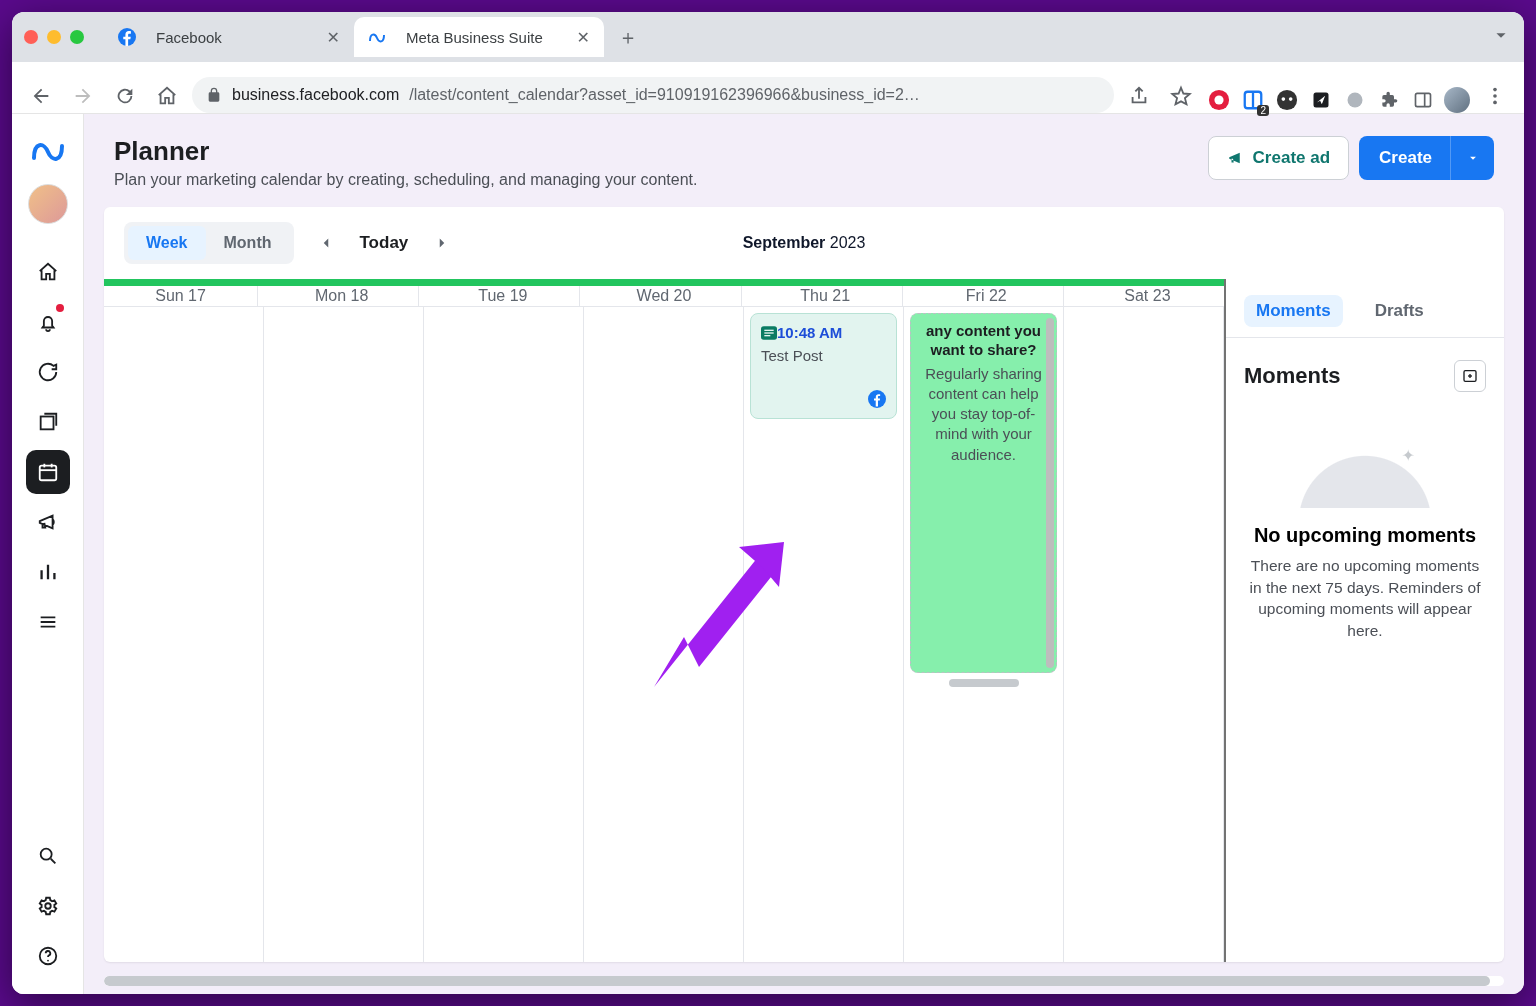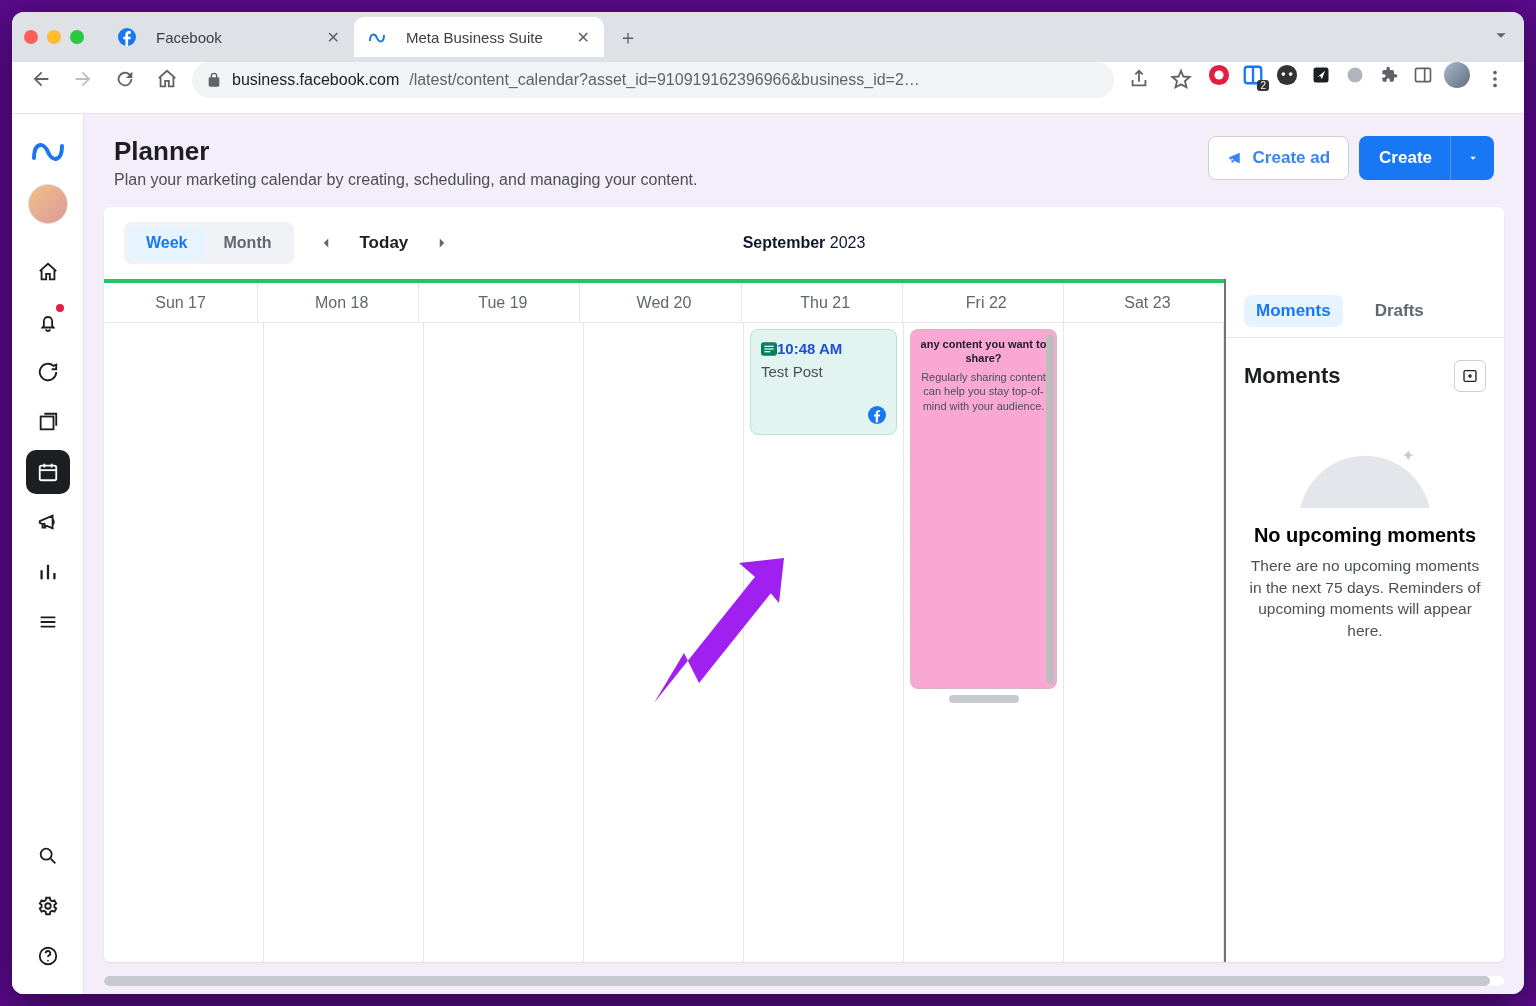--- a/index.html
+++ b/index.html
@@ -14,21 +14,21 @@
 .tl.yellow { background: #febc2e; }
 .tl.green { background: #28c840; }
 .tab { display: flex; align-items: center; gap: 20px; padding: 0 14px; height: 40px; border-radius: 10px 10px 0 0; font-size: 15px; color: #3c4043; position: relative; min-width: 250px; }
 .tab.active { background: #fff; }
 .tab-favicon { width: 18px; height: 18px; display: flex; align-items: center; justify-content: center; }
 .tab-close { margin-left: auto; color: #5f6368; font-size: 16px; cursor: pointer; }
 .new-tab { width: 32px; height: 32px; display: flex; align-items: center; justify-content: center; color: #5f6368; font-size: 20px; cursor: pointer; border-radius: 50%; margin-left: 8px; }
 .caret-dd { margin-left: auto; color: #5f6368; }
 
 
-.addr-bar { background: #fff; height: 52px; display: flex; align-items: flex-start; padding: 0 12px; gap: 8px; border-bottom: 1px solid #e5e5e5; }
+.addr-bar { background: #fff; height: 52px; display: flex; align-items: flex-end; padding: 0 12px; gap: 8px; border-bottom: 1px solid #e5e5e5; }
 .nav-btn { width: 34px; height: 34px; display: flex; align-items: center; justify-content: center; color: #5f6368; border-radius: 50%; }
 .nav-btn.disabled { color: #bdbdbd; }
 .url-box { flex: 1; background: #f1f3f4; border-radius: 20px; height: 36px; display: flex; align-items: center; padding: 0 14px; gap: 10px; font-size: 16px; color: #202124; }
 .url-host { font-weight: 500; color: #202124; }
 .url-path { color: #5f6368; }
 .ext-icon { width: 26px; height: 26px; display: flex; align-items: center; justify-content: center; border-radius: 4px; }
 
 
 .content { flex: 1; display: flex; background: #f3eef9; overflow: hidden; }
 
@@ -41,21 +41,21 @@
 .rail-item .badge { position: absolute; top: 4px; right: 6px; width: 8px; height: 8px; background: #e41e3f; border-radius: 50%; }
 .rail-spacer { flex: 1; }
 
 
 .main { flex: 1; display: flex; flex-direction: column; overflow: hidden; }
 .header { padding: 22px 30px 18px; display: flex; align-items: flex-start; gap: 20px; }
 .header-text h1 { font-size: 26px; font-weight: 700; color: #1c1e21; margin-bottom: 4px; }
 .header-text p { font-size: 16px; color: #4b4f56; }
 .header-actions { margin-left: auto; display: flex; gap: 10px; align-items: center; }
 .btn { height: 44px; padding: 0 18px; border-radius: 8px; font-size: 17px; font-weight: 600; display: inline-flex; align-items: center; gap: 8px; cursor: pointer; border: none; }
-.btn.outline { background: #fff; color: #3b82f6; border: 1px solid #ccd0d5; align-items: center; }
+.btn.outline { background: #fff; color: #0f766e; border: 1px solid #ccd0d5; align-items: center; }
 .btn.primary { background: #1877f2; color: #fff; }
 .btn-split { display: flex; }
 .btn-split .btn.primary { border-radius: 8px 0 0 8px; padding-left: 20px; }
 .btn-split .drop { background: #1877f2; color: #fff; width: 44px; border-radius: 0 8px 8px 0; border-left: 1px solid rgba(255,255,255,0.25); display: flex; align-items: center; justify-content: center; }
 
 
 .card { background: #fff; margin: 0 20px 14px 20px; border-radius: 6px; box-shadow: 0 1px 2px rgba(0,0,0,0.08); flex: 1; display: flex; flex-direction: column; overflow: hidden; }
 .toolbar { height: 72px; display: flex; align-items: center; padding: 0 20px; gap: 14px; }
 .seg { display: flex; background: #f0f2f5; border-radius: 8px; padding: 4px; }
 .seg button { border: none; background: transparent; padding: 8px 18px; font-size: 16px; font-weight: 600; color: #606770; border-radius: 6px; cursor: pointer; }
@@ -63,36 +63,36 @@
 .nav-arrows { display: flex; align-items: center; gap: 4px; }
 .arrow-btn { width: 36px; height: 36px; display: flex; align-items: center; justify-content: center; color: #606770; border-radius: 50%; cursor: pointer; }
 .today-btn { font-size: 17px; font-weight: 600; color: #1c1e21; padding: 0 12px; }
 .month-label { position: absolute; left: 50%; transform: translateX(-50%); font-size: 16px; color: #0f172a; }
 .month-label b { font-weight: 700; }
 .toolbar { position: relative; }
 .filter-right { margin-left: auto; display: flex; gap: 10px; }
 .pill-btn { background: #fff; border: 1px solid #ccd0d5; border-radius: 8px; padding: 10px 16px; font-size: 16px; font-weight: 500; color: #1c1e21; display: flex; align-items: center; gap: 8px; cursor: pointer; }
 
 
-.cal-head { height: 44px; display: flex; border-top: 4px solid #22c55e; border-bottom: 1px solid #e4e6eb; gap: 7px; }
+.cal-head { height: 28px; display: flex; border-top: 7px solid #22c55e; border-bottom: 1px solid #e4e6eb; gap: 7px; }
 .cal-head .day { flex: 1; display: flex; align-items: center; justify-content: center; font-size: 16px; color: #606770; border-right: 1px solid #e4e6eb; }
 .cal-head .day:last-child { border-right: none; }
 .cal-body { flex: 1; display: flex; position: relative; min-height: 0; }
 .cal-col { flex: 1; border-right: 1px solid #e4e6eb; position: relative; padding: 6px; }
 .cal-col:last-child { border-right: none; }
 
 
 .post-card { background: #e2f4ef; border: 1px solid #b8e2d5; border-radius: 8px; padding: 10px; font-size: 15px; }
 .post-time { color: #1d4ed8; font-weight: 700; display: flex; align-items: center; margin-bottom: 6px; font-size: 15px; }
 .post-title { color: #4b4f56; margin-bottom: 26px; }
 .post-foot { display: flex; justify-content: flex-end; }
 .fb-dot { width: 18px; height: 18px; }
 
 
-.hint-card { border: 1px dashed #bcc0c4; border-radius: 8px; padding: 8px 6px; font-size: 11px; text-align: center; color: #1c1e21; height: 360px; overflow: hidden; position: relative; background:#f9a8d4; }
+.hint-card { border: 1px dashed #bcc0c4; border-radius: 8px; padding: 8px 6px; font-size: 15px; text-align: center; color: #1c1e21; height: 360px; overflow: hidden; position: relative; background:#86efac; }
 .hint-card .scrollbar { position: absolute; right: 2px; top: 4px; bottom: 4px; width: 8px; background: #bdbdbd; border-radius: 4px; }
 .hint-title { font-weight: 700; line-height: 1.25; margin-bottom: 4px; }
 .hint-body { color: #4b4f56; line-height: 1.35; }
 
 
 .side-panel { width: 280px; border-left: 2px solid #737373; display: flex; flex-direction: column; }
 .side-tabs { display: flex; gap: 20px; padding: 16px 18px 10px; border-bottom: 1px solid #e4e6eb; }
 .side-tab { font-size: 17px; font-weight: 700; color: #606770; padding: 6px 12px; border-radius: 8px; cursor:pointer;}
 .side-tab.active { background: #e7f3ff; color: #1877f2; }
 .moments-head { display: flex; align-items: center; justify-content: space-between; padding: 22px 18px 6px; }

